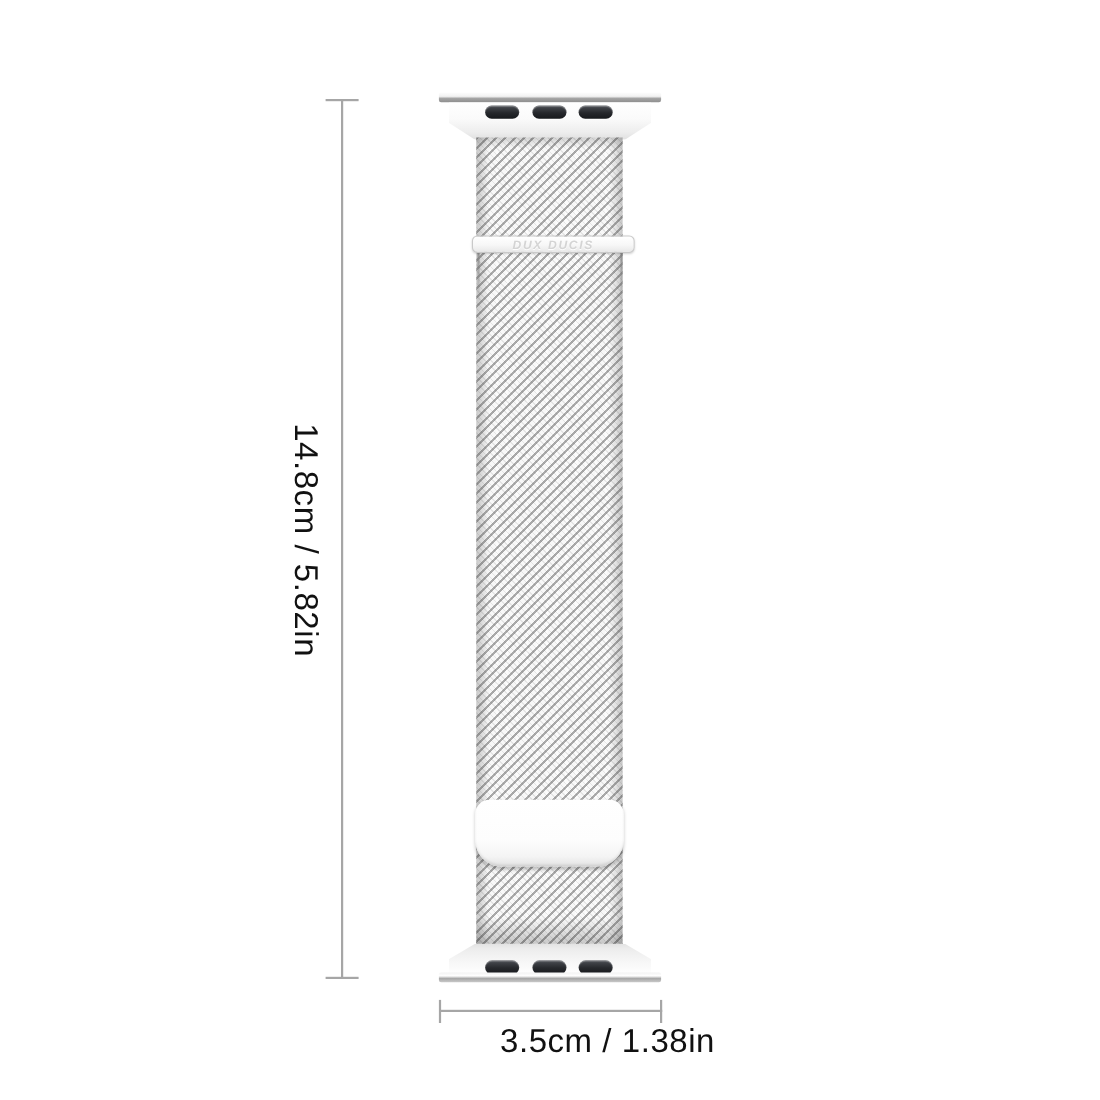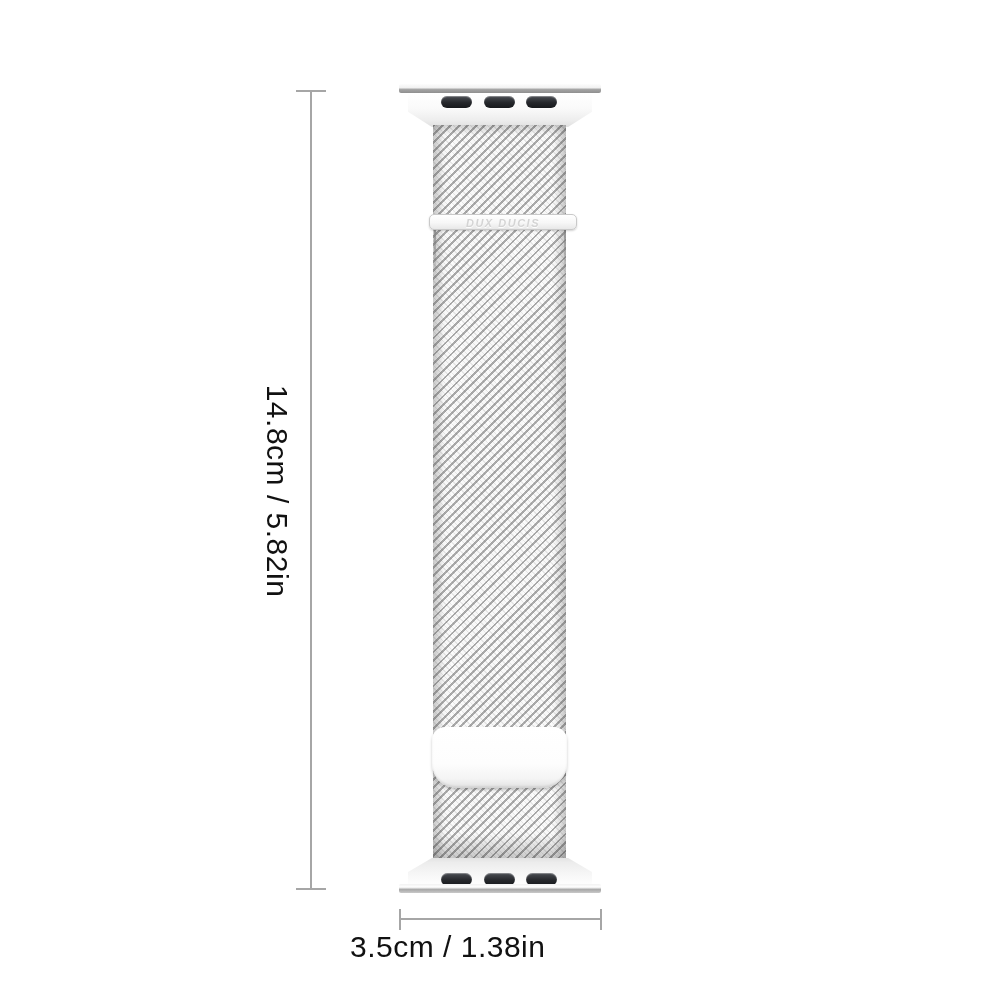--- a/index.html
+++ b/index.html
@@ -19,21 +19,21 @@
   .h-tick.right{left:600px;}
   .dim-label{
     position:absolute;color:#111111;font-size:30px;line-height:30px;
     white-space:nowrap;letter-spacing:0.5px;
   }
   .dim-label.vertical{
     left:277px;top:491px;
     transform:translate(-50%,-50%) rotate(90deg);
   }
   .dim-label.horizontal{
-    left:350px;top:932px;width:300px;text-align:left;
+    left:350px;top:932px;width:300px;text-align:right;
   }
   
   .adapter-bar{
     position:absolute;left:399px;width:202px;height:9px;border-radius:2px;
   }
   .adapter-bar.top{
     top:84px;
     background:linear-gradient(180deg,#fdfdfd 0%,#f2f2f2 40%,#a3a3a3 62%,#8f8f8f 100%);
   }
   .adapter-bar.bottom{

